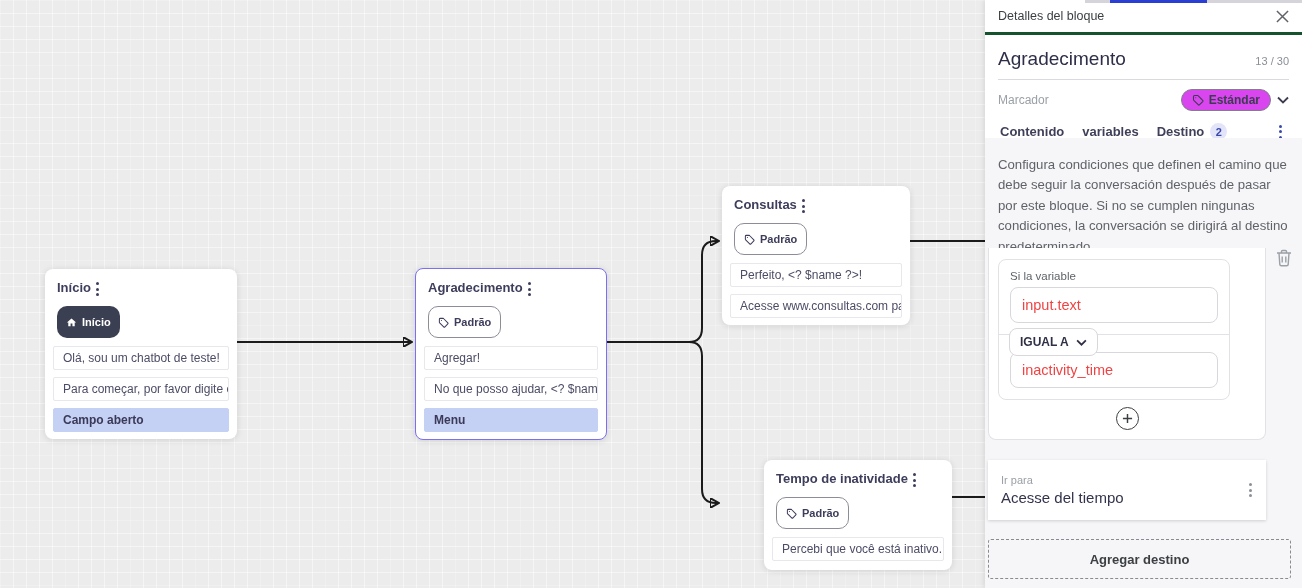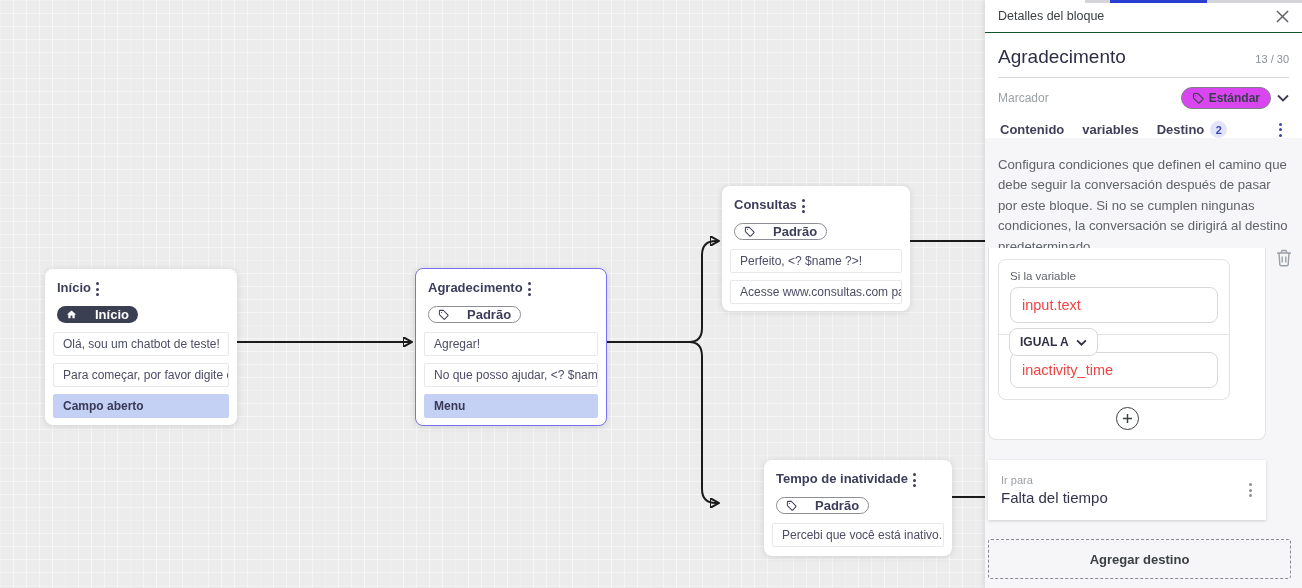--- a/index.html
+++ b/index.html
@@ -23,41 +23,41 @@
   .node { position:absolute; background:#fff; border-radius:8px; z-index:2;
           box-shadow:0 1px 6px rgba(40,40,60,.14); padding-top:9px; }
   .node.selected { border:1.5px solid #7b70f2; }
   .node-head { display:flex; align-items:flex-start; padding:0 6px 0 12px; }
   .node-title { font-size:13px; font-weight:700; color:#3d3d5c; padding-top:2px; }
   .kebab { display:flex; flex-direction:column; gap:2.5px; padding:4px 5px; cursor:pointer; }
   .kebab i { width:3px; height:3px; border-radius:50%; background:#3d3d5c; display:block; }
   .kebab.blue i { background:#3949ab; }
   .kebab.gray i { background:#8a8f98; }
   .badge-row { padding:6px 12px 8px; }
-  .badge { display:inline-flex; align-items:center; gap:18px; height:17px; padding:0 9px;
-           border-radius:10px; font-size:13px; font-weight:700; }
+  .badge { display:inline-flex; align-items:center; gap:5px; height:32px; padding:0 9px;
+           border-radius:10px; font-size:11px; font-weight:700; }
   .badge.dark { background:#3a3f51; color:#fff; }
   .badge.outline { border:1px solid #8d8d98; color:#3d3d5c; background:#fff; }
   .msg { margin:0 8px 7px; border:1px solid #e7e7ec; border-radius:2px; background:#fff;
          padding:4px 9px; font-size:12px; color:#4c4c66; white-space:nowrap; overflow:hidden; height:24px; }
   .msg.hl { background:#c5d0f5; border-color:#c5d0f5; font-weight:700; color:#3a3a57; }
 
   .node-inicio   { left:45px;  top:269px; width:192px; }
   .node-agrade   { left:415px; top:268px; width:192px; }
   .node-consultas{ left:722px; top:186px; width:188px; }
   .node-tempo    { left:764px; top:460px; width:188px; padding-bottom:2px; }
 
   
   .panel { position:absolute; left:985px; top:0; width:317px; height:588px; background:#fff;
            z-index:3; box-shadow:-1px 0 5px rgba(0,0,0,.10); }
   .hscroll-track { position:absolute; top:0; left:100px; right:0; height:3px; background:#d4d4da; z-index:6; }
   .hscroll-thumb { position:absolute; top:0; left:25px; width:97px; height:3px; background:#2b3ed3; }
 
   .panel-header { height:30px; display:flex; align-items:center; justify-content:space-between;
-                  padding:16px 13px; border-bottom:1px solid #14532d; }
+                  padding:16px 13px; border-bottom:3px solid #14532d; }
   .panel-header-title { font-size:12.5px; color:#3c4043; }
   .close-btn { color:#5f6368; background:none; border:none; cursor:pointer; display:flex; }
 
   .block-title-row { display:flex; align-items:baseline; justify-content:space-between;
                      margin:13px 13px 0; padding-bottom:9px; border-bottom:1px solid #d9d9de; }
   .block-title { font-size:19px; color:#2e2e48; font-weight:500; }
   .char-count { font-size:11px; color:#8a8f98; }
 
   .marker-row { display:flex; align-items:center; justify-content:space-between; margin:9px 13px 6px; }
   .marker-label { font-size:12px; color:#9aa0a6; }
@@ -318,21 +318,21 @@
         <span style="display:flex;">
           <svg width="16" height="18" viewBox="0 0 16 18" fill="none" stroke="#9aa0a6" stroke-width="1.4">
             <path d="M1 4h14M5.5 4V2.5a1 1 0 0 1 1-1h3a1 1 0 0 1 1 1V4M3 4l.8 11.4a1.5 1.5 0 0 0 1.5 1.4h5.4a1.5 1.5 0 0 0 1.5-1.4L13 4M6.2 7.5v6M9.8 7.5v6"></path>
           </svg>
         </span>
       </button>
 
       <div class="dest-footer">
         <div>
           <div class="goto-label">Ir para</div>
-          <div class="goto-value">Falta del tiempo</div>
+          <div class="goto-value">Acesse del tiempo</div>
         </div>
         <span class="kebab gray">
             <i></i>
             <i></i>
             <i></i>
           </span>
       </div>
 
       <button class="add-dest">Agregar destino</button>
     </div>

